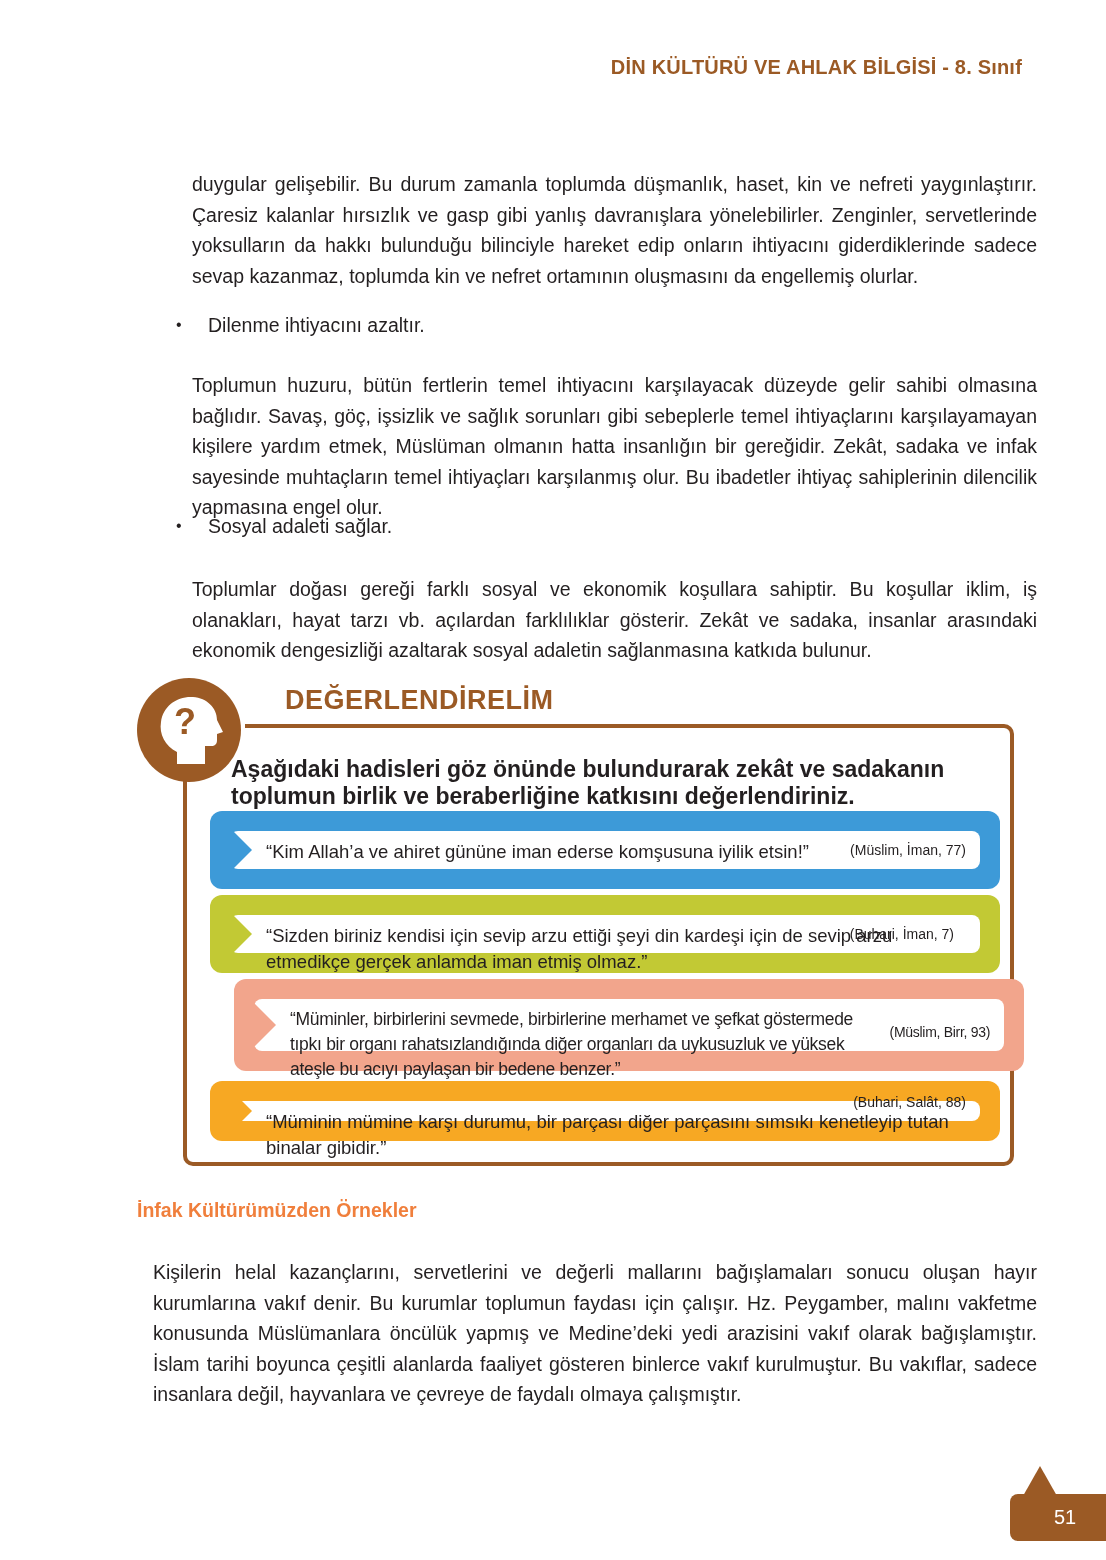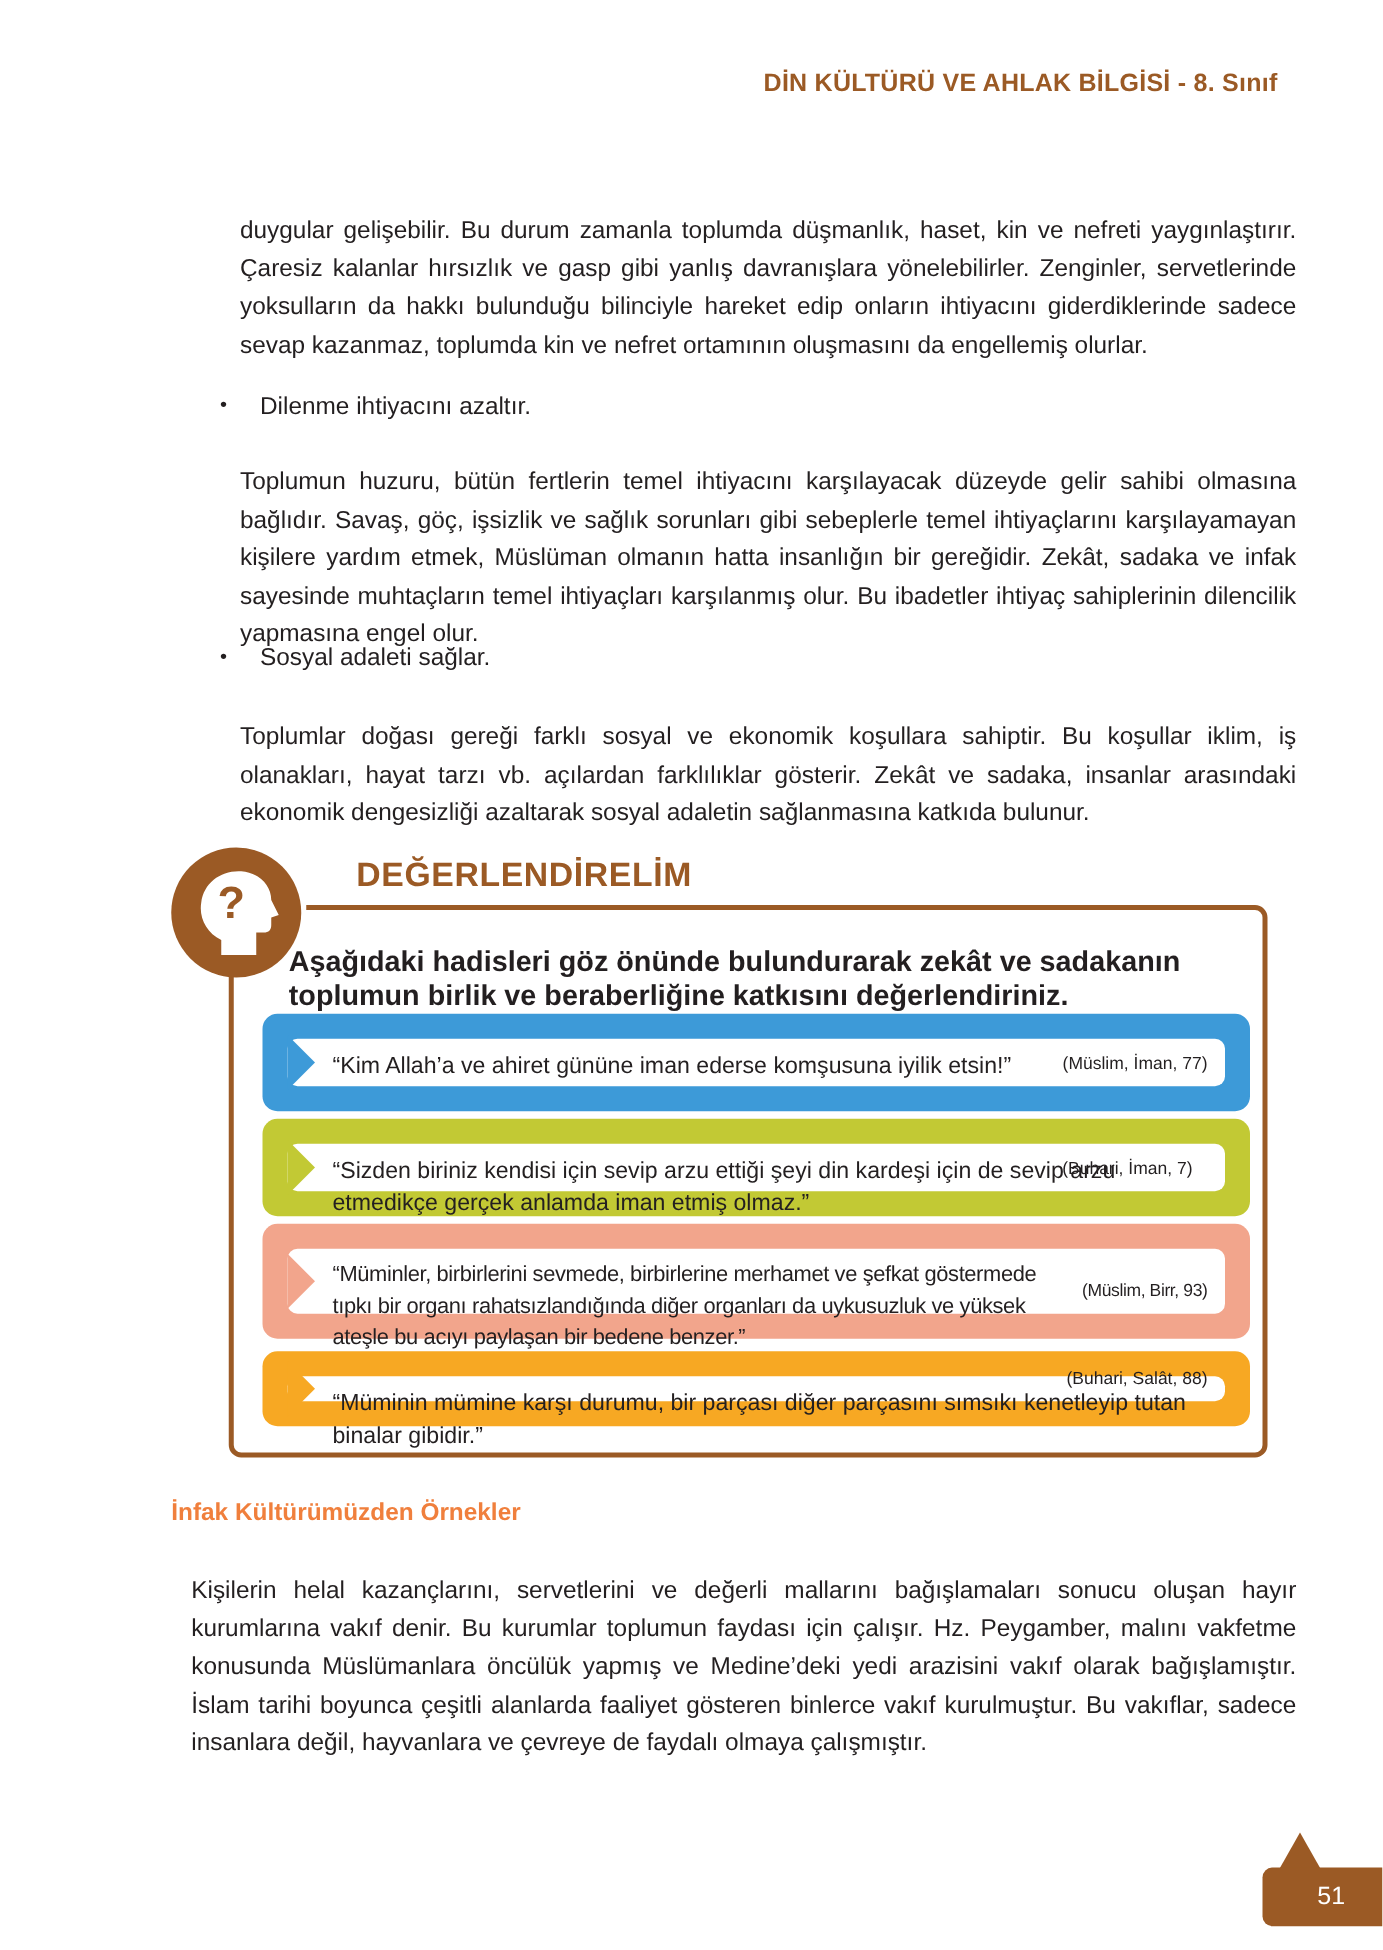--- a/index.html
+++ b/index.html
@@ -51,21 +51,21 @@
       position: relative; padding: 8px 16px 6px 36px;
       font-size: 18.5px; line-height: 26px; color: #231f20;
     }
     .quote .arrow {
       position: absolute; left: 0; top: 50%; transform: translateY(-50%);
       width: 0; height: 0; border-top: 22px solid transparent; border-bottom: 22px solid transparent;
     }
     .quote .src { position: absolute; right: 14px; bottom: 6px; font-size: 14px; }
     .q1 { top: 811px; height: 78px; background: #3d9ad8; }
     .q2 { top: 895px; height: 78px; background: #c2c934; }
-    .q3 { top: 979px; height: 92px; background: #f2a58c; }
+    .q3 { top: 979px; height: 92px; background: #f2a58c; margin-left: 24px; }
     .q4 { top: 1081px; height: 60px; background: #f7a823; }
     .q3 .inner { font-size: 17.5px; line-height: 25px; letter-spacing: -0.3px; }
 
     .section-heading {
       position: absolute; left: 137px; top: 1199px; font-size: 19.5px; font-weight: bold; color: #f07f3c;
     }
     .page-badge {
       position: absolute; left: 1010px; top: 1494px; width: 96px; height: 47px;
       background: #9b5a25; border-radius: 8px 0 0 8px;
     }

